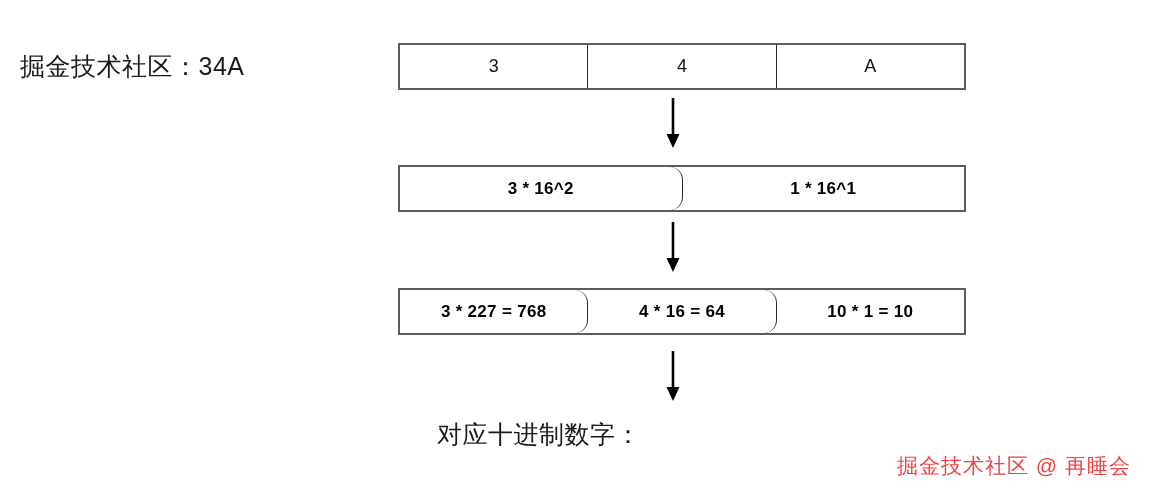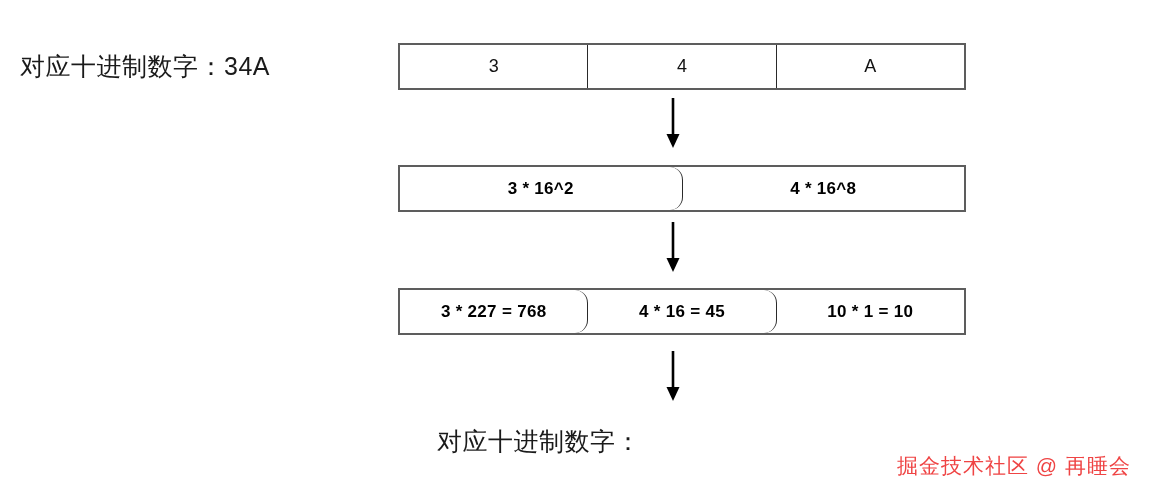--- a/index.html
+++ b/index.html
@@ -93,21 +93,21 @@
   #arrow-2 { top: 222px; }
   #arrow-3 { top: 351px; }
 
   
   .result-line {
     position: absolute;
     left: 437px;
     top: 418px;
     height: 40px;
     display: flex;
-    align-items: flex-end;
+    align-items: flex-start;
     font-size: 25px;
     letter-spacing: 0.5px;
     color: #1a1a1a;
     white-space: nowrap;
   }
   .result-line .result-prefix { margin-right: 12px; }
   .result-line .result-value { letter-spacing: 1.5px; }
 
   
   .watermark {
@@ -119,50 +119,50 @@
     color: #ef4444;
     white-space: nowrap;
     user-select: none;
   }
 </style>
 </head>
 <body>
 
 <div class="canvas">
 
-  <div class="hex-label">对应十进制数字：34A</div>
+  <div class="hex-label">掘金技术社区：34A</div>
 
   <div class="table" id="table-digits">
     <div class="cell">3</div>
     <div class="cell">4</div>
     <div class="cell">A</div>
   </div>
 
   <div class="arrow" id="arrow-1">
     <svg width="26" height="50" viewBox="0 0 26 50" aria-hidden="true">
       <line x1="13" y1="0" x2="13" y2="39" stroke="#000000" stroke-width="2.6"></line>
       <polygon points="13,50 6.5,36 19.5,36" fill="#000000"></polygon>
     </svg>
   </div>
 
   <div class="table" id="table-powers">
     <div class="cell">3 * 16^2</div>
-    <div class="cell">4 * 16^8</div>
+    <div class="cell">1 * 16^1</div>
   </div>
 
   <div class="arrow" id="arrow-2">
     <svg width="26" height="50" viewBox="0 0 26 50" aria-hidden="true">
       <line x1="13" y1="0" x2="13" y2="39" stroke="#000000" stroke-width="2.6"></line>
       <polygon points="13,50 6.5,36 19.5,36" fill="#000000"></polygon>
     </svg>
   </div>
 
   <div class="table" id="table-products">
     <div class="cell">3 * 227 = 768</div>
-    <div class="cell">4 * 16 = 45</div>
+    <div class="cell">4 * 16 = 64</div>
     <div class="cell">10 * 1 = 10</div>
   </div>
 
   <div class="arrow" id="arrow-3">
     <svg width="26" height="50" viewBox="0 0 26 50" aria-hidden="true">
       <line x1="13" y1="0" x2="13" y2="39" stroke="#000000" stroke-width="2.6"></line>
       <polygon points="13,50 6.5,36 19.5,36" fill="#000000"></polygon>
     </svg>
   </div>
 

